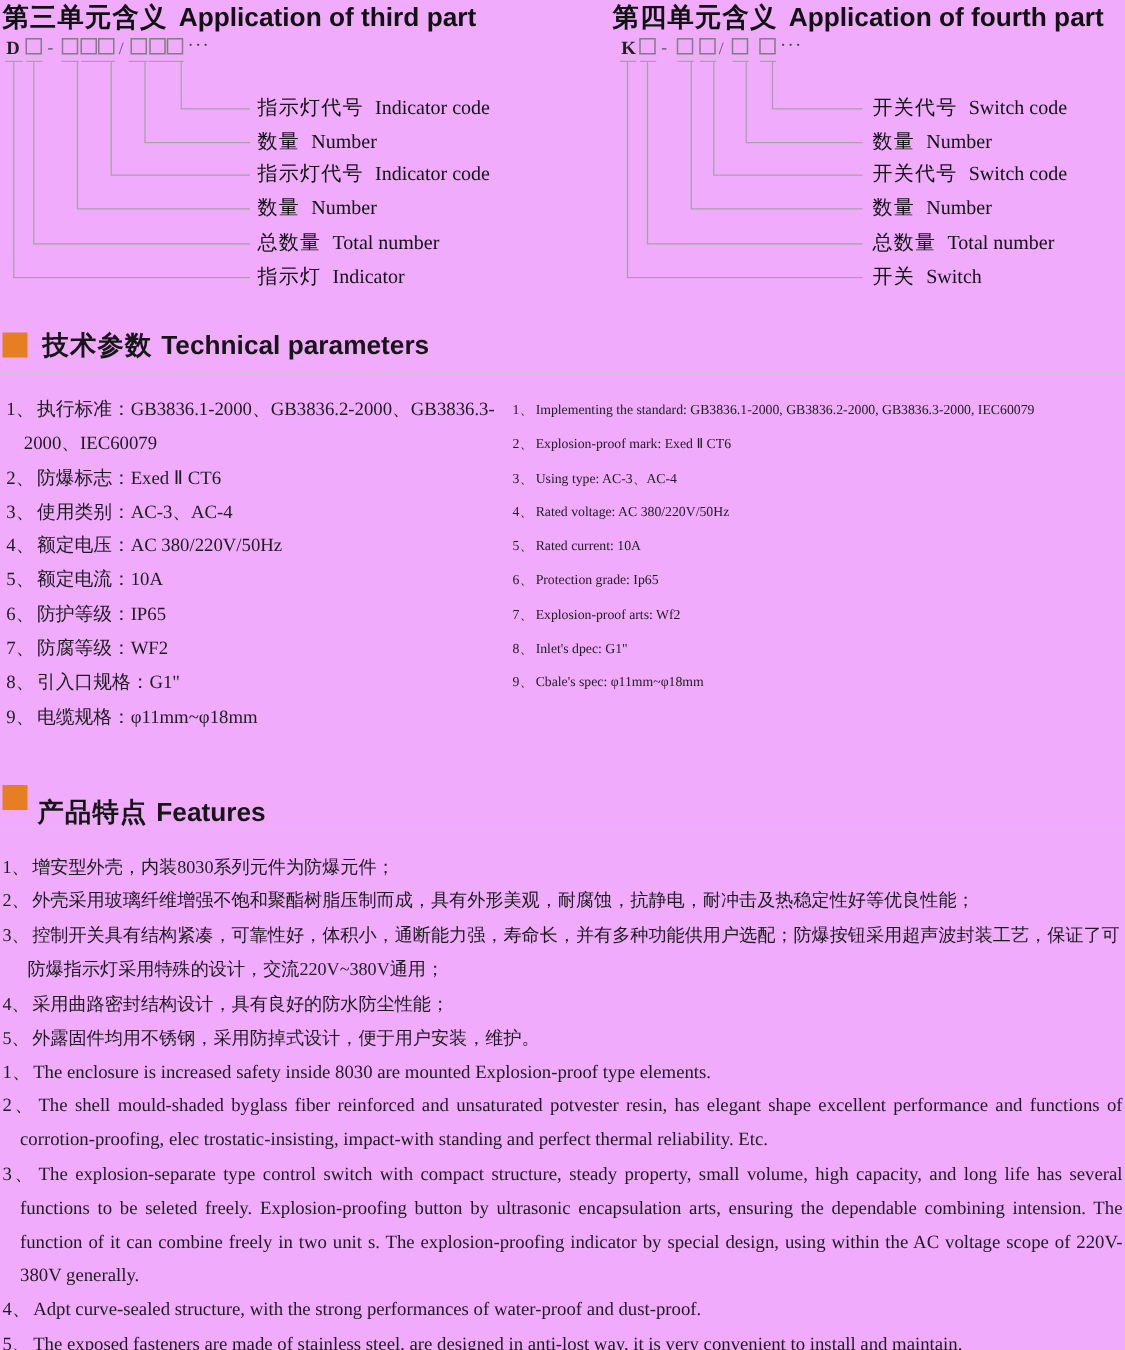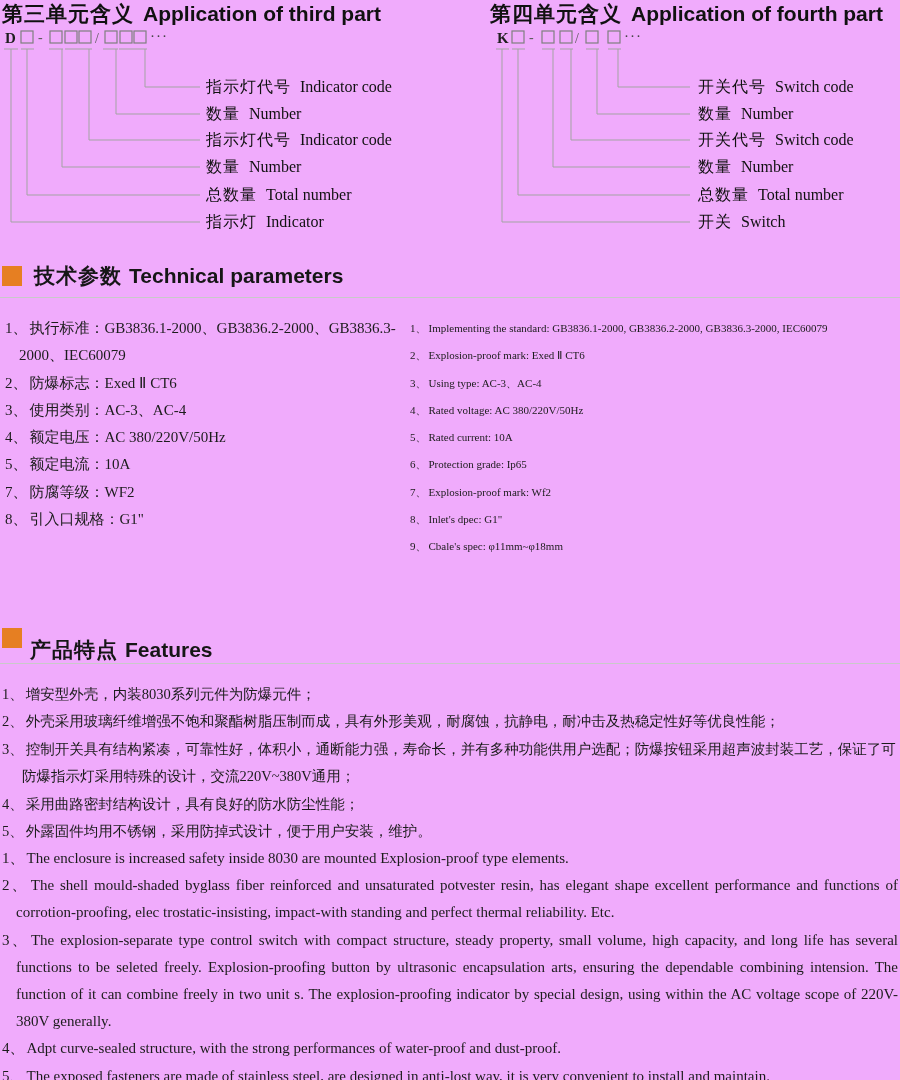--- a/index.html
+++ b/index.html
@@ -126,32 +126,34 @@
       <span class="cjk">技术参数</span><span class="en">Technical parameters</span>
     </div>
     <div class="rule" style="top:297px;"></div>
 
     <div class="tech-col left">
       <div class="tech-item"><span class="num">1、</span><span>执行标准：GB3836.1-2000、GB3836.2-2000、GB3836.3-2000、IEC60079</span></div>
       <div class="tech-item"><span class="num">2、</span><span>防爆标志：Exed Ⅱ CT6</span></div>
       <div class="tech-item"><span class="num">3、</span><span>使用类别：AC-3、AC-4</span></div>
       <div class="tech-item"><span class="num">4、</span><span>额定电压：AC 380/220V/50Hz</span></div>
       <div class="tech-item"><span class="num">5、</span><span>额定电流：10A</span></div>
+      <div class="tech-item"><span class="num">6、</span><span>防护等级：IP65</span></div>
       <div class="tech-item"><span class="num">7、</span><span>防腐等级：WF2</span></div>
       <div class="tech-item"><span class="num">8、</span><span>引入口规格：G1"</span></div>
+      <div class="tech-item"><span class="num">9、</span><span>电缆规格：φ11mm~φ18mm</span></div>
     </div>
 
     <div class="tech-col right">
       <div class="tech-item"><span class="num">1、</span><span>Implementing the standard: GB3836.1-2000, GB3836.2-2000, GB3836.3-2000, IEC60079</span></div>
       <div class="tech-item"><span class="num">2、</span><span>Explosion-proof mark: Exed Ⅱ CT6</span></div>
       <div class="tech-item"><span class="num">3、</span><span>Using type: AC-3、AC-4</span></div>
       <div class="tech-item"><span class="num">4、</span><span>Rated voltage: AC 380/220V/50Hz</span></div>
       <div class="tech-item"><span class="num">5、</span><span>Rated current: 10A</span></div>
       <div class="tech-item"><span class="num">6、</span><span>Protection grade: Ip65</span></div>
-      <div class="tech-item"><span class="num">7、</span><span>Explosion-proof mark: Wf2</span></div>
+      <div class="tech-item"><span class="num">7、</span><span>Explosion-proof arts: Wf2</span></div>
       <div class="tech-item"><span class="num">8、</span><span>Inlet's dpec: G1"</span></div>
       <div class="tech-item"><span class="num">9、</span><span>Cbale's spec: φ11mm~φ18mm</span></div>
     </div>
   </div>
 
   <div>
     <div class="sq" style="top:628px;"></div>
     <div class="sec-head" style="left:30px;top:624px;margin-top:12px;">
       <span class="cjk">产品特点</span><span class="en">Features</span>
     </div>

